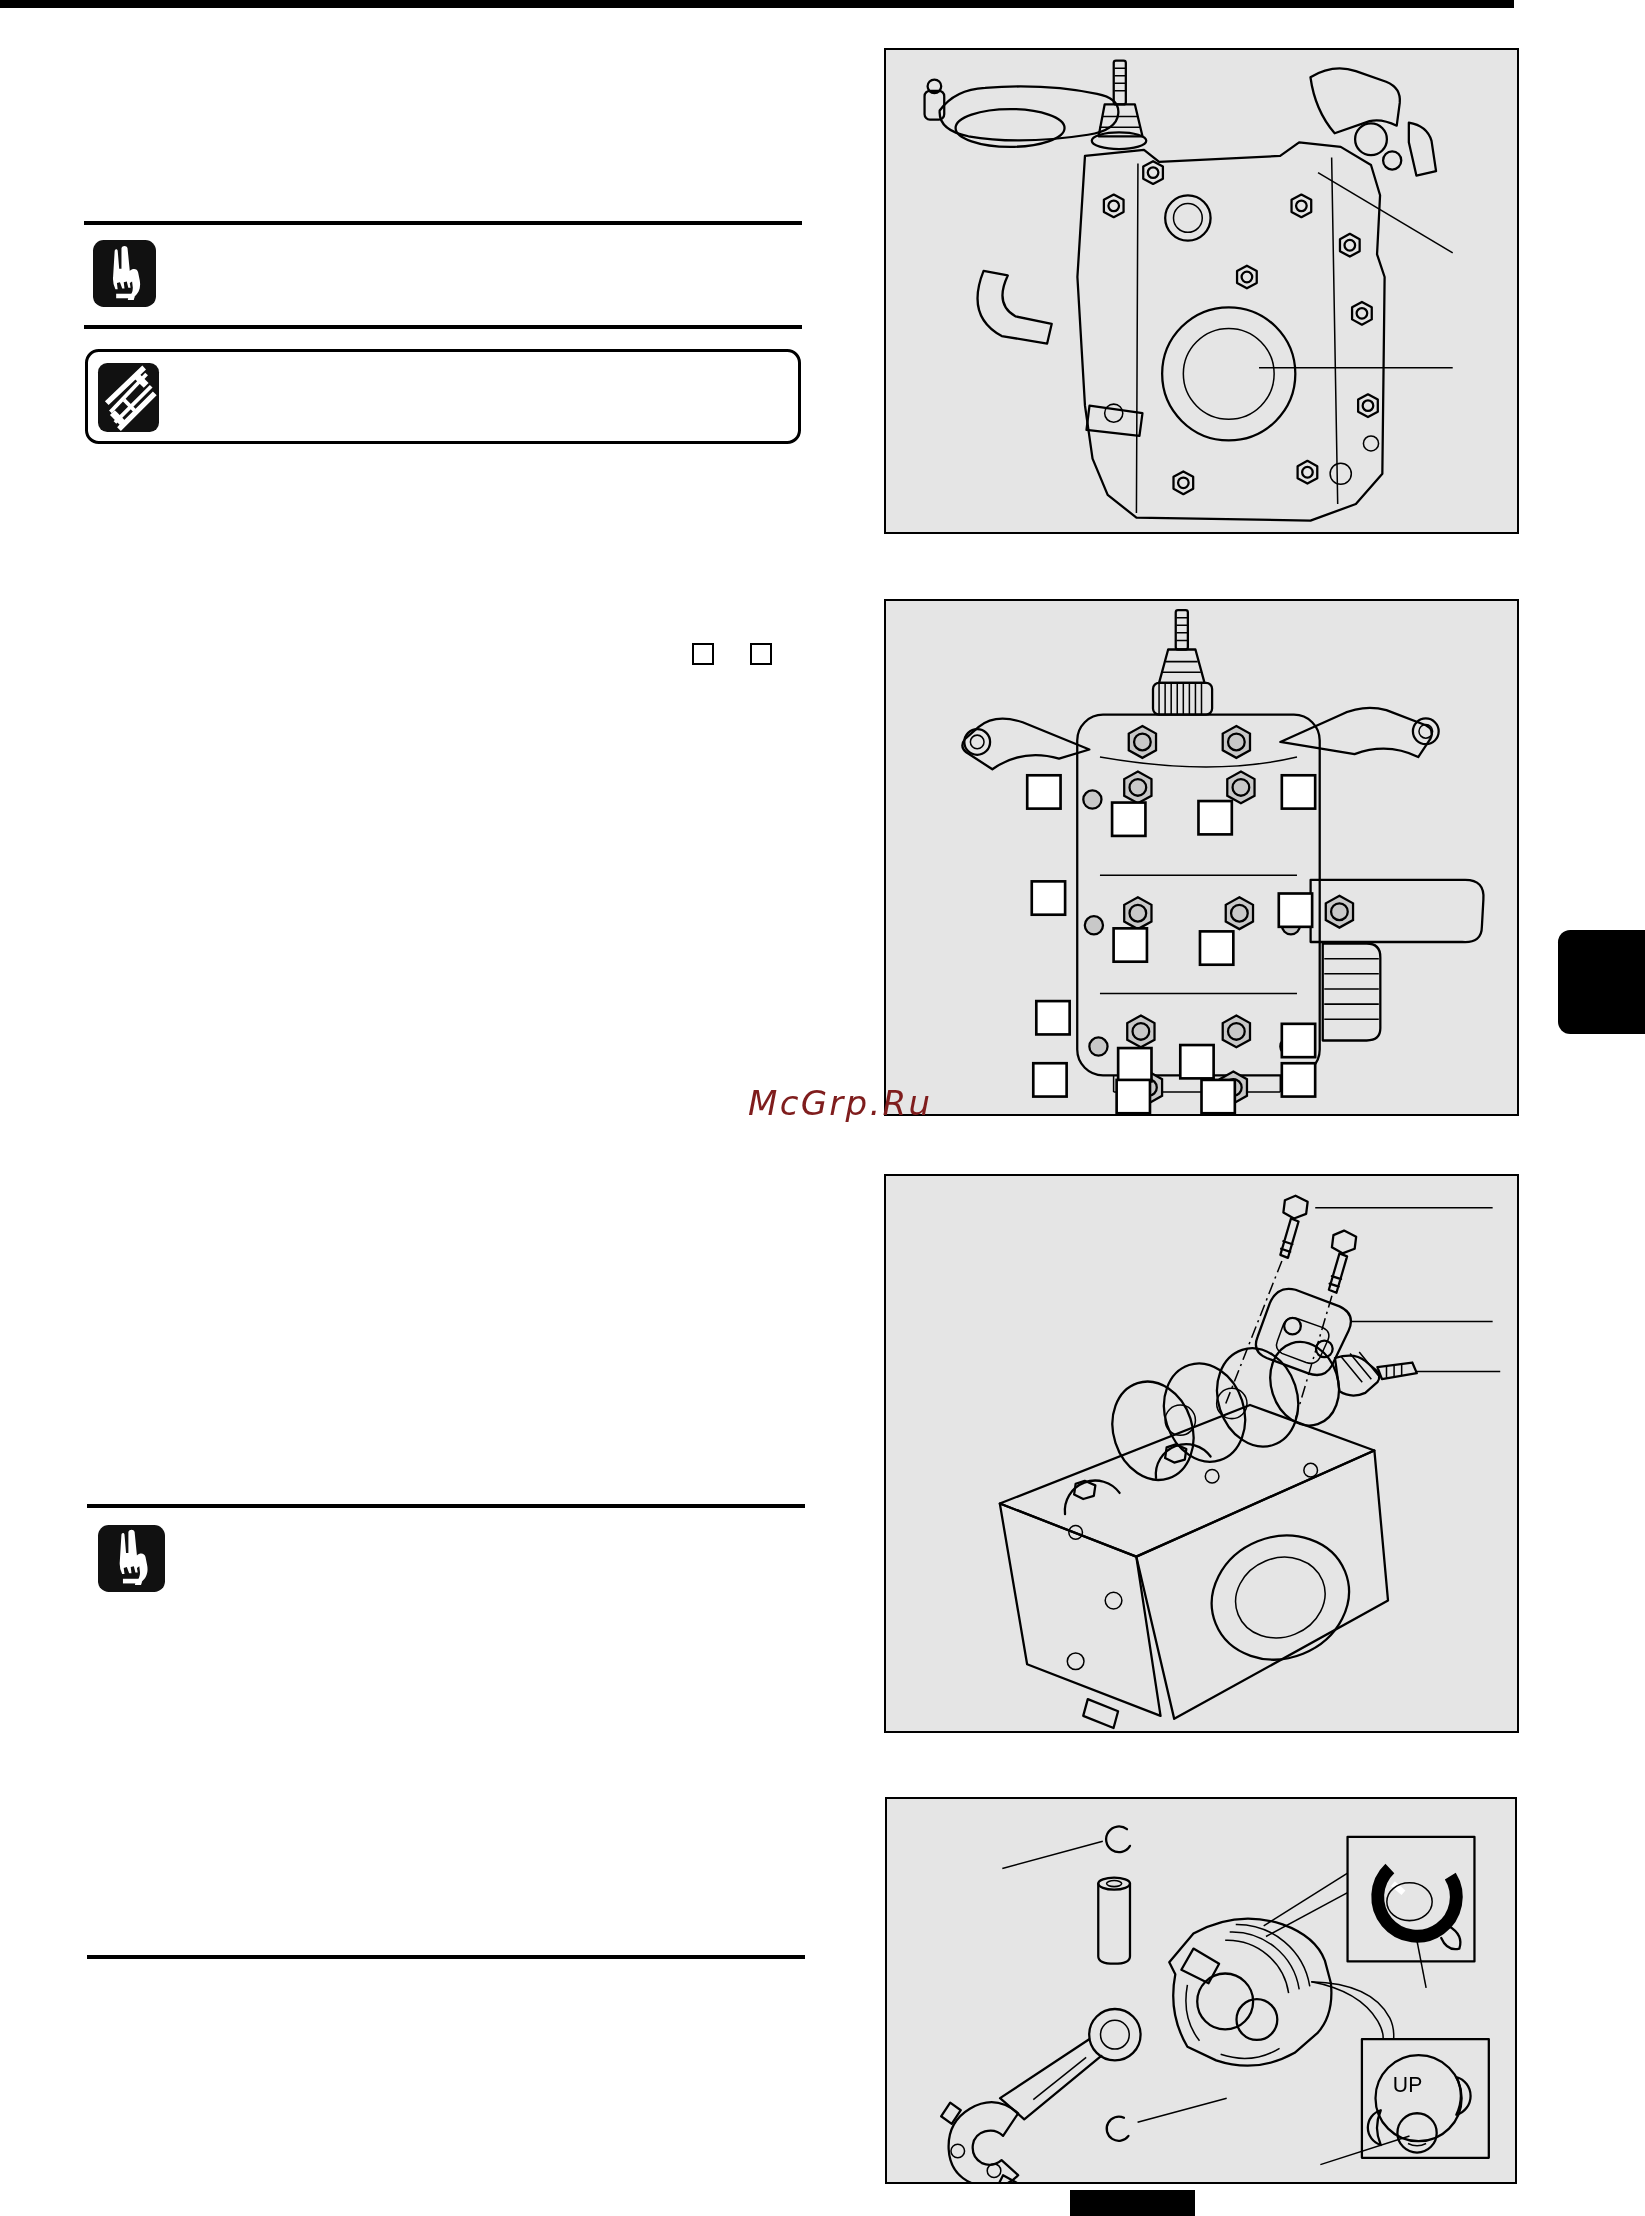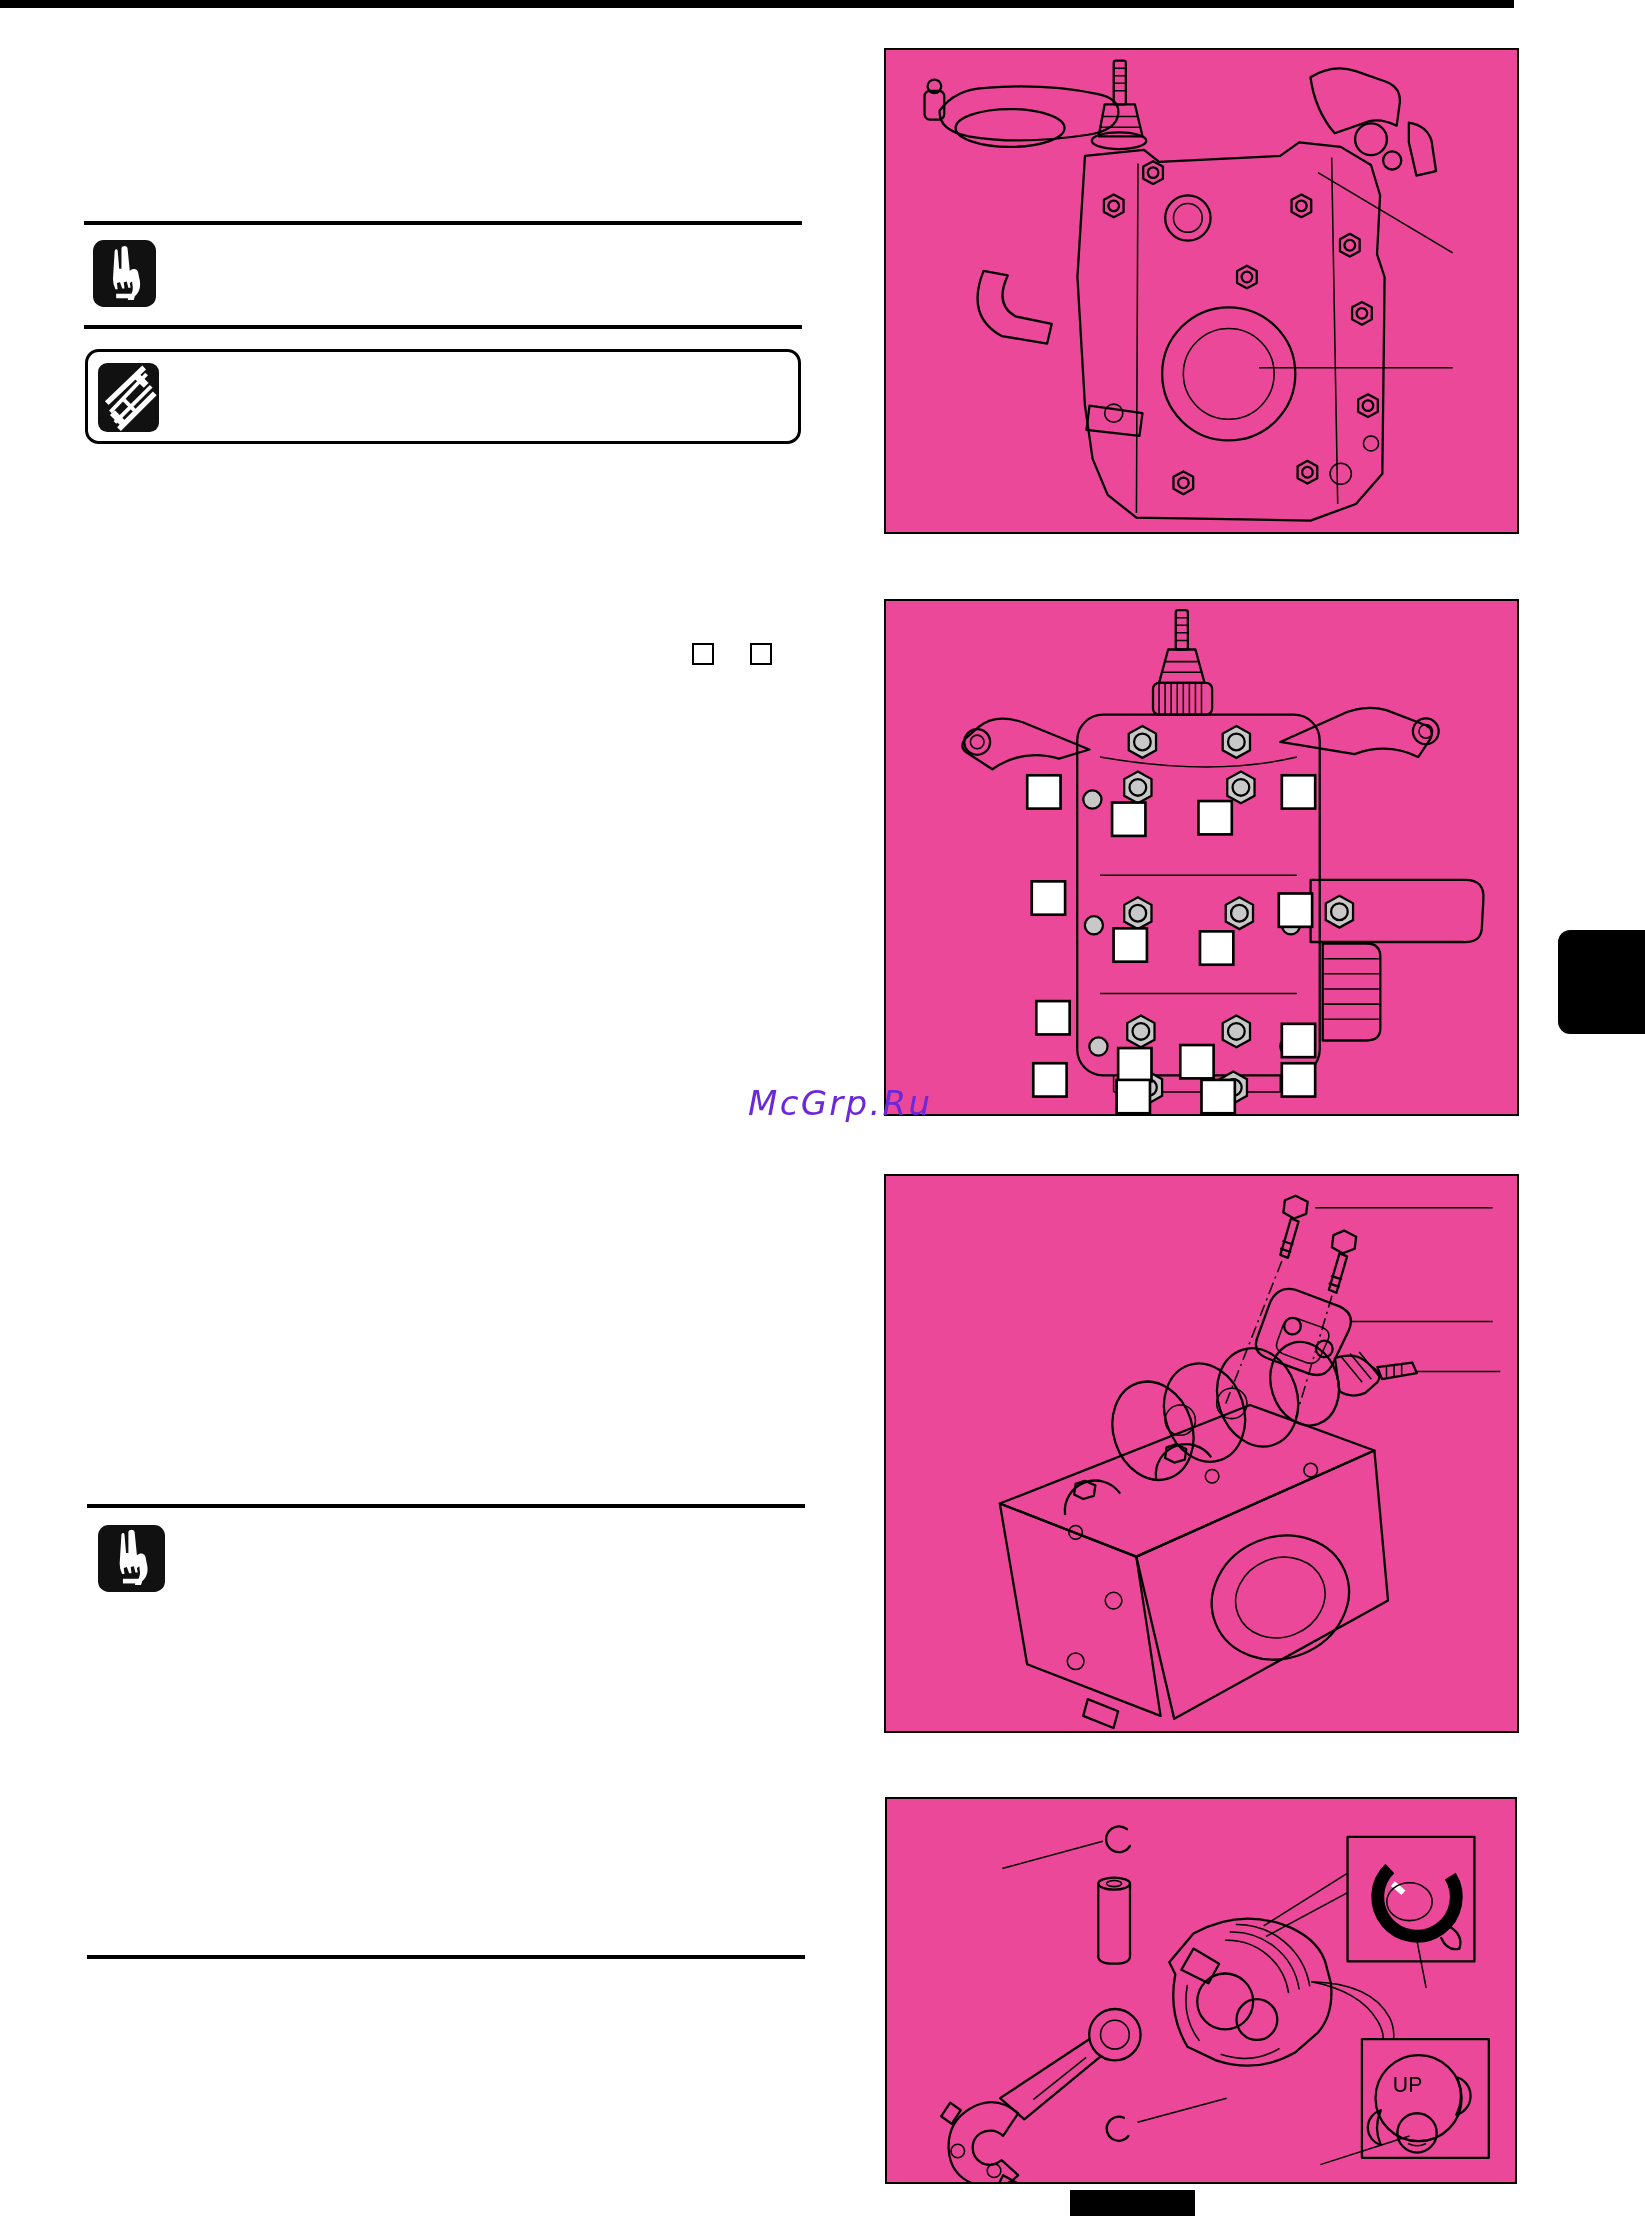--- a/index.html
+++ b/index.html
@@ -3,21 +3,21 @@
 <meta charset="utf-8">
 <style>
   html,body{margin:0;padding:0;background:#e8e8e8;}
   #page{position:relative;width:1645px;height:2216px;background:#fff;overflow:hidden;
         font-family:"Liberation Sans",sans-serif;}
   .rule{position:absolute;left:84px;width:718px;height:3.8px;background:#000;}
   .icon-badge{position:absolute;background:#111;border-radius:10.7px;display:flex;
               align-items:center;justify-content:center;}
   .caution-box{position:absolute;left:85px;top:349px;width:716px;height:95px;
                border:3.8px solid #000;border-radius:13.7px;box-sizing:border-box;background:#fff;}
-  .figure{position:absolute;border:2.3px solid #000;box-sizing:border-box;background:#ec4899;}
+  .figure{position:absolute;border:2.3px solid #000;box-sizing:border-box;background:#e5e5e5;}
   .figure svg{display:block;width:100%;height:100%;}
   .sqref{position:absolute;width:22px;height:22px;border:2.3px solid #000;
          box-sizing:border-box;background:#fff;}
   #watermark{position:absolute;left:748px;top:1083px;font-size:34px;font-style:italic;
              letter-spacing:2.3px;font-family:"DejaVu Sans",sans-serif;}
   #side-tab{position:absolute;left:1558px;top:930px;width:87px;height:104px;
             background:#000;border-radius:12.2px 0 0 12.2px;}
   #footer-bar{position:absolute;left:1070px;top:2190px;width:125px;height:26px;background:#000;}
   #top-bar{position:absolute;left:0;top:0;width:1514px;height:8.4px;background:#000;}
   .ln{stroke:#000;stroke-width:3;fill:none;stroke-linecap:round;stroke-linejoin:round;}
@@ -313,20 +313,20 @@
         <text x="668" y="388" class="upmark">UP</text>
         <path d="M752,368 a26,26 0 0 1 0,50 q12,-25 0,-50 z" class="ln" fill="#fff"></path>
         <path d="M652,412 a24,24 0 0 0 0,46 q-10,-23 0,-46 z" class="ln" fill="#fff"></path>
         <circle cx="700" cy="442" r="26" class="ln" stroke-width="4"></circle>
         <path d="M688,456 q12,6 24,0" class="lnthin"></path>
         <line x1="572" y1="484" x2="690" y2="446" class="lnthin"></line>
       </g>
     </svg>
   </div>
 
-  <div id="watermark" style="color: #6d28d9;">McGrp.Ru</div>
+  <div id="watermark" style="color: #7f1d1d;">McGrp.Ru</div>
 
   <div id="side-tab"></div>
 
   <div id="footer-bar"></div>
 
 </div>
 
 
 </body></html>

